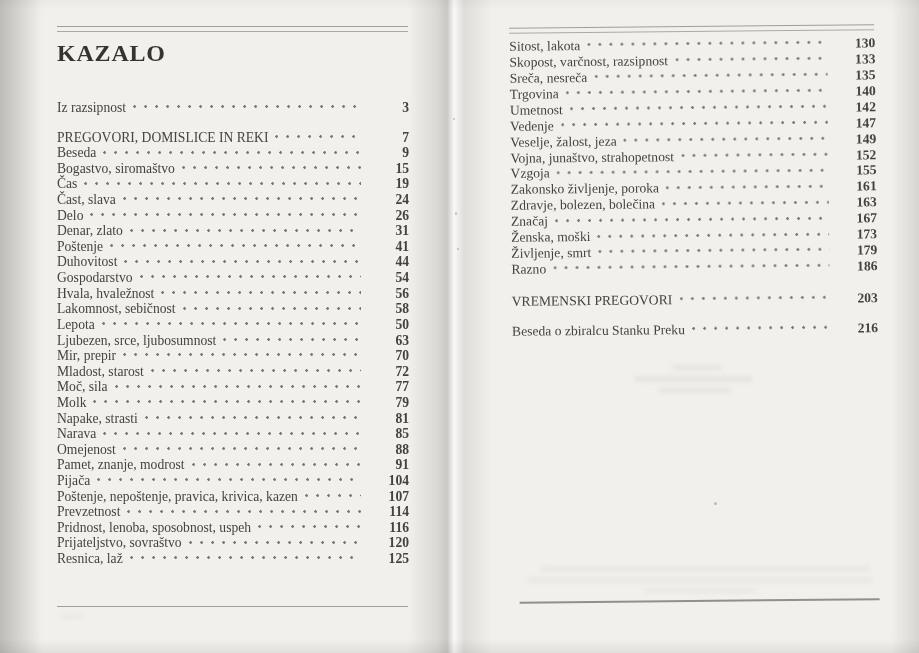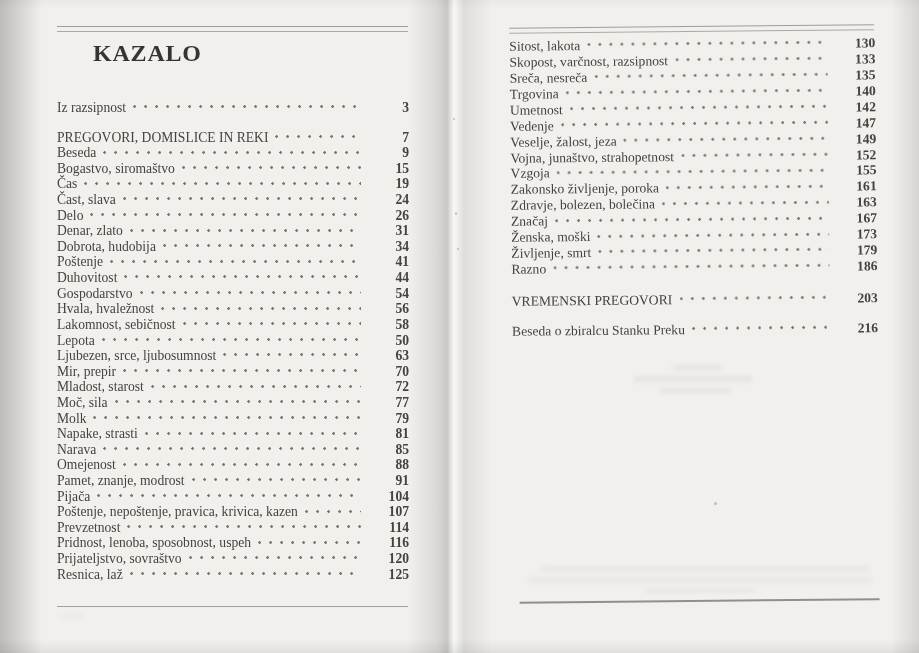--- a/index.html
+++ b/index.html
@@ -18,21 +18,21 @@
       #f1f0ed;
   }
   .rule-double{
     position:absolute;height:4px;
     border-top:1.6px solid #9e9d99;
     border-bottom:1.2px solid #aaa9a5;
   }
   .rule-single{position:absolute;border-top:1.3px solid #a09f9b;}
   .page-title{
     position:absolute;left:57px;top:40px;
-    font-size:24px;font-weight:700;letter-spacing:0.8px;color:#363430;margin-left:36px;
+    font-size:24px;font-weight:700;letter-spacing:0.8px;color:#363430;
   }
   .toc-block{position:absolute;width:352px;}
   .toc-row{
     display:flex;align-items:baseline;
     height:15.62px;line-height:15.62px;
     font-size:13.6px;white-space:nowrap;
   }
   .rp .toc-row{height:15.95px;line-height:15.95px;}
   .toc-label{flex:0 0 auto;color:#45433f;}
   .toc-dots{
@@ -109,25 +109,20 @@
         <span class="toc-dots"></span>
         <span class="toc-page">26</span>
       </div>
 
       <div class="toc-row">
         <span class="toc-label">Denar, zlato</span>
         <span class="toc-dots"></span>
         <span class="toc-page">31</span>
       </div>
 
-      <div class="toc-row">
-        <span class="toc-label">Dobrota, hudobija</span>
-        <span class="toc-dots"></span>
-        <span class="toc-page">34</span>
-      </div>
 
 
       <div class="toc-row">
         <span class="toc-label">Poštenje</span>
         <span class="toc-dots"></span>
         <span class="toc-page">41</span>
       </div>
 
       <div class="toc-row">
         <span class="toc-label">Duhovitost</span>

